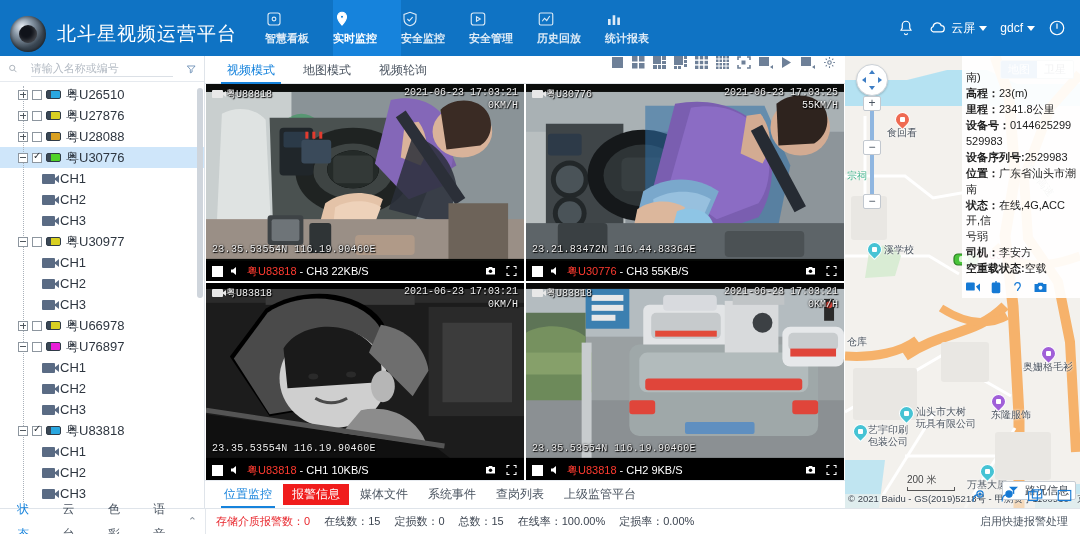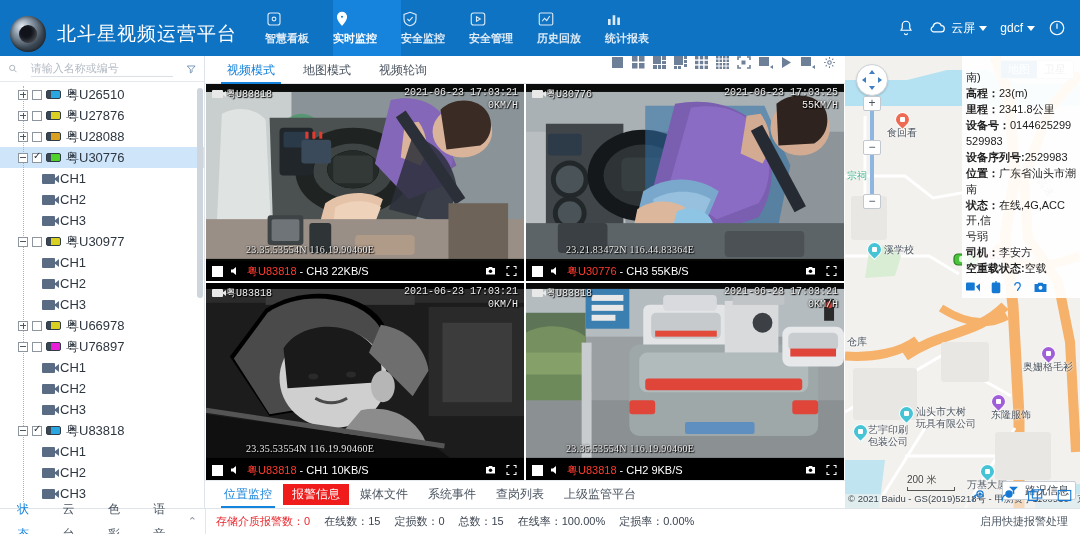--- a/index.html
+++ b/index.html
@@ -147,23 +147,23 @@
     display: inline-block; position: relative; flex: none;
   }
   .osd-cam:after {
     content: ""; position: absolute; right: -3px; top: 1px;
     border-top: 3px solid transparent; border-bottom: 3px solid transparent;
     border-right: 4px solid #e8e8e8;
   }
   .osd-time { text-align: right; line-height: 1.25; }
   .osd-gps {
     position: absolute; left: 6px; bottom: 26px;
-    font-family: Liberation Serif, serif; font-size: 10px;
+    font-family: Liberation Mono, monospace; font-size: 10px;
     color: #ededed; text-shadow: 0 0 2px #000, 1px 1px 1px #000;
-    pointer-events: none; letter-spacing: .3px; margin-left: 34px;
+    pointer-events: none; letter-spacing: .3px;
   }
   .vbar {
     position: absolute; left: 0; right: 0; bottom: 0; height: 20px;
     background: #000; display: flex; align-items: center; padding: 0 6px; gap: 6px;
   }
   .vbar-label { color: #fff; font-size: 11px; white-space: nowrap; }
   .vbar-label .plate-red { color: #ff3b30; }
   .vbar-right { margin-left: auto; display: flex; gap: 8px; }
   .stopsq { width: 11px; height: 11px; background: #fff; flex: none; cursor: pointer; }
   .bottom-tabs {

